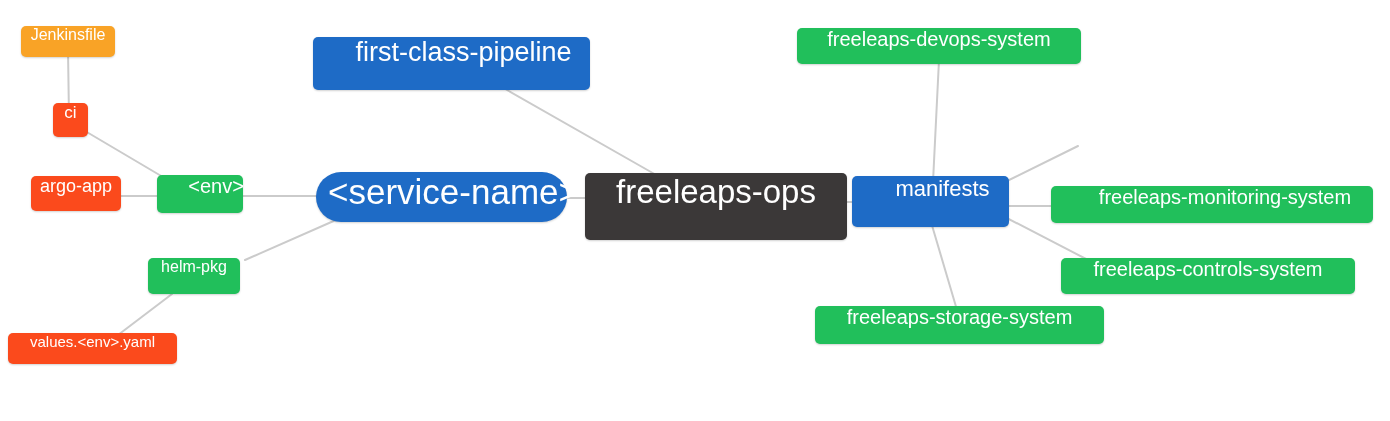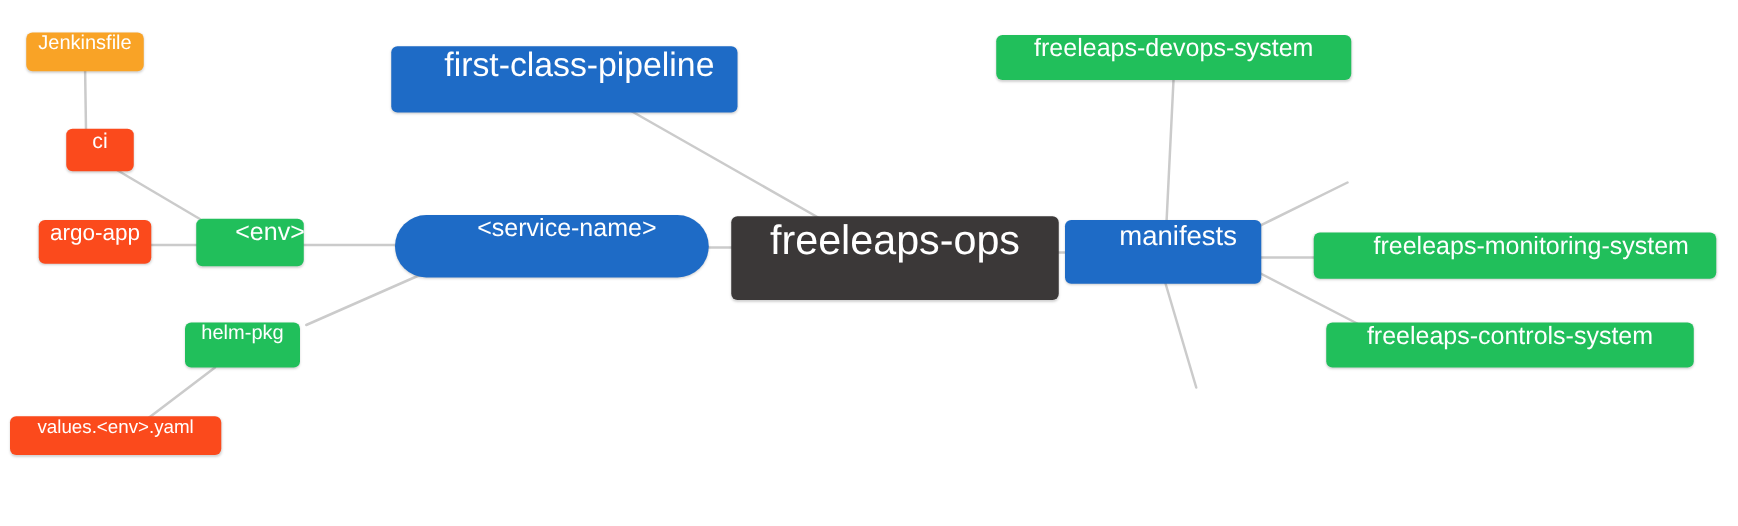--- a/index.html
+++ b/index.html
@@ -22,27 +22,27 @@
     cursor:default;
     box-sizing:border-box;
   }
   .c-blue{background:#1e6bc6;padding-left:24px;}
   .c-green{background:#21bf5b;}
   .c-orange{background:#f9a326;}
   .c-red{background:#fb4a1c;}
   .c-dark{background:#3b3838;}
 
   .pos-jenkinsfile{left:21px;top:26px;width:94px;height:31px;font-size:16px;}
-  .pos-ci{left:53px;top:103px;width:54px;height:34px;font-size:17px;}
+  .pos-ci{left:53px;top:103px;width:35px;height:34px;font-size:17px;}
   .pos-argo-app{left:31px;top:176px;width:90px;height:35px;font-size:18px;}
   .pos-env{left:157px;top:175px;width:86px;height:38px;font-size:20px;padding-left:32px;}
   .pos-helm-pkg{left:148px;top:258px;width:92px;height:36px;font-size:16px;}
   .pos-values{left:8px;top:333px;width:169px;height:31px;font-size:15px;}
   .pos-pipeline{left:313px;top:37px;width:277px;height:53px;font-size:27px;}
-  .pos-service{left:316px;top:172px;width:251px;height:50px;font-size:20px;border-radius:25px;}
+  .pos-service{left:316px;top:172px;width:251px;height:50px;font-size:35px;border-radius:25px;}
   .pos-root{left:585px;top:173px;width:262px;height:67px;font-size:33px;}
   .pos-manifests{left:852px;top:176px;width:157px;height:51px;font-size:22px;}
   .pos-devops{left:797px;top:28px;width:284px;height:36px;font-size:20px;}
   .pos-network{left:1055px;top:112px;width:293px;height:36px;font-size:20px;}
   .pos-monitoring{left:1051px;top:186px;width:322px;height:37px;font-size:20px;padding-left:26px;}
   .pos-controls{left:1061px;top:258px;width:294px;height:36px;font-size:20px;}
   .pos-storage{left:815px;top:306px;width:289px;height:38px;font-size:20px;}
 </style>
 </head>
 <body>
@@ -112,14 +112,17 @@
 
 
   <div class="node c-green pos-monitoring">
     <span>freeleaps-monitoring-system</span>
   </div>
 
   <div class="node c-green pos-controls">
     <span>freeleaps-controls-system</span>
   </div>
 
+  <div class="node c-green pos-storage">
+    <span>freeleaps-storage-system</span>
+  </div>
 
 </div>
 
 </body></html>

